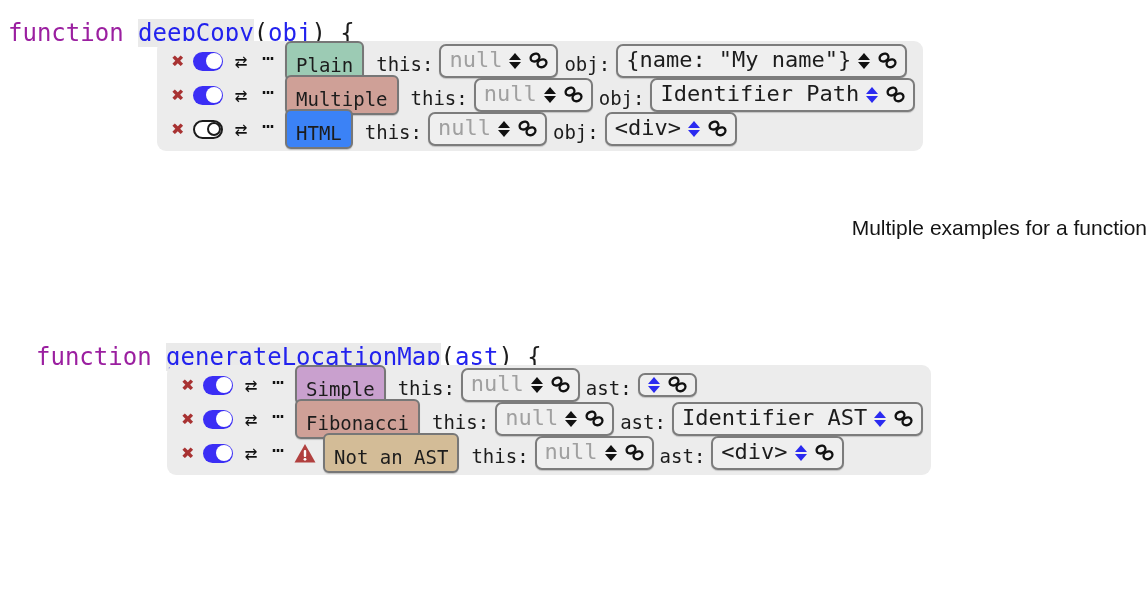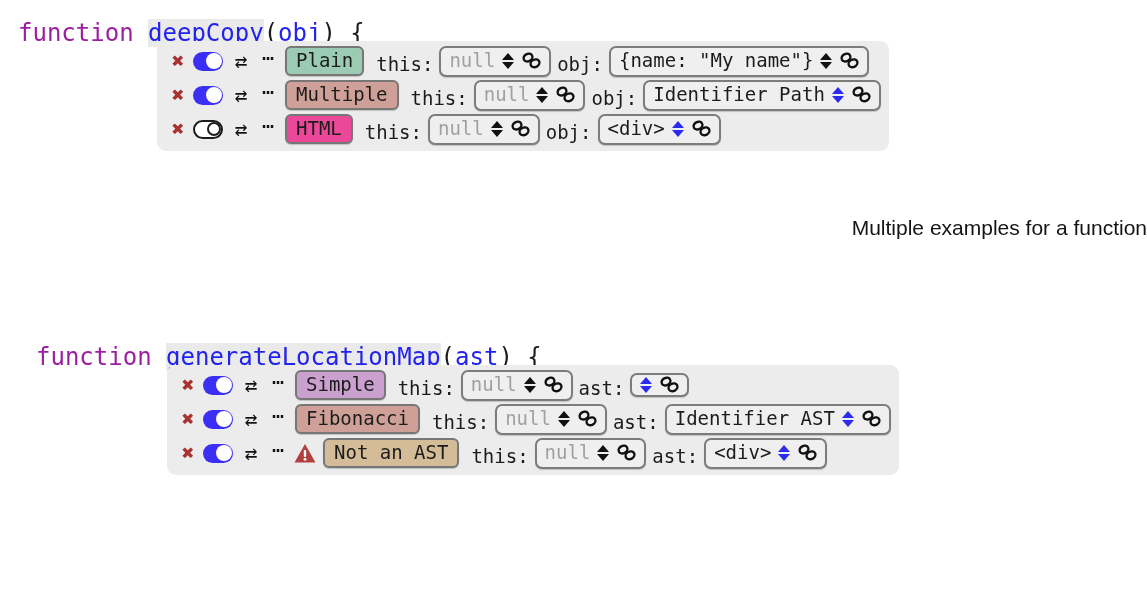--- a/index.html
+++ b/index.html
@@ -17,21 +17,21 @@
   #block-0 { top: 18px; }
   #block-1 { top: 342px; }
 
   .sig {
     font-family: "DejaVu Sans Mono", "Liberation Mono", monospace;
     font-size: 24px;
     line-height: 30px;
     white-space: pre;
     letter-spacing: 0px;
   }
-  #block-0 .sig { padding-left: 18px; }
+  #block-0 .sig { padding-left: 8px; }
   #block-1 .sig { padding-left: 36px; }
   .kw   { color: #9b1fa0; }
   .fname{ color: #2222ee; background: #eaeaea; }
   .param{ color: #2222ee; }
   .punct{ color: #1c1c1c; }
 
   
   .rows {
     position: relative;
     display: inline-block;
@@ -72,21 +72,21 @@
     border-radius: 50%;
   }
   .toggle.on .knob  { right: 1.5px; width: 16px; height: 16px; background: #fff; }
   .toggle.off .knob { right: 0.5px; width: 14px; height: 14px; background: #fff; border: 2.2px solid #1c1c1c; }
 
   
   .chip {
     flex: none;
     border: 2px solid #777;
     border-radius: 6px;
-    padding: 1px 9px 3px 9px;
+    padding: 11px 9px 3px 9px;
     margin: 0 6px 0 4px;
     font-family: "DejaVu Sans Mono", "Liberation Mono", monospace;
     font-size: 19px;
     color: #1c1c1c;
     box-shadow: 0 1px 1px rgba(0,0,0,.18);
     cursor: pointer;
   }
 
   
   .arg-label { flex: none; margin: 7px 6px 0 6px; padding-bottom: 2px; }
@@ -97,21 +97,21 @@
     gap: 7px;
     background: #efefef;
     border: 2px solid #7c7c7c;
     border-radius: 7px;
     padding: 1px 7px 2px 8px;
     box-shadow: 0 1px 1px rgba(0,0,0,.18);
     cursor: pointer;
   }
   .field .val {
     font-family: "DejaVu Sans Mono", "Liberation Mono", monospace;
-    font-size: 19px;
+    font-size: 22px;
     padding-bottom: 2px;
   }
   .field .val.muted { color: #a0a0a0; }
   .field .val.solid { color: #1c1c1c; }
 
   .stepper { display: inline-flex; flex-direction: column; line-height: 0; gap: 2px; flex: none; cursor: pointer; }
   .stepper i { display: block; width: 0; height: 0; border-left: 6px solid transparent; border-right: 6px solid transparent; }
   .stepper i.up   { border-bottom: 7px solid currentColor; }
   .stepper i.down { border-top: 7px solid currentColor; }
   .stepper.dark { color: #111; }
@@ -218,21 +218,21 @@
                 </svg>
               </span>
             </span>
           </div><div class="row">
             <span class="ic ic-del">✖</span>
             <span class="toggle off">
               <span class="knob"></span>
             </span>
             <span class="ic ic-swap">⇄</span>
             <span class="ic ic-more">⋯</span>
-            <span class="chip" style="background:#ec4899">HTML</span>
+            <span class="chip" style="background:#3b82f6">HTML</span>
             <span class="arg-label">this:</span>
             <span class="field">
               <span class="val muted">null</span>
               <span class="stepper dark">
                 <i class="up"></i>
                 <i class="down"></i>
               </span>
               <span class="ic link-icon">
                 <svg width="21" height="17" viewBox="0 0 21 17">
                   <g fill="none" stroke="#111" stroke-width="2.4">

